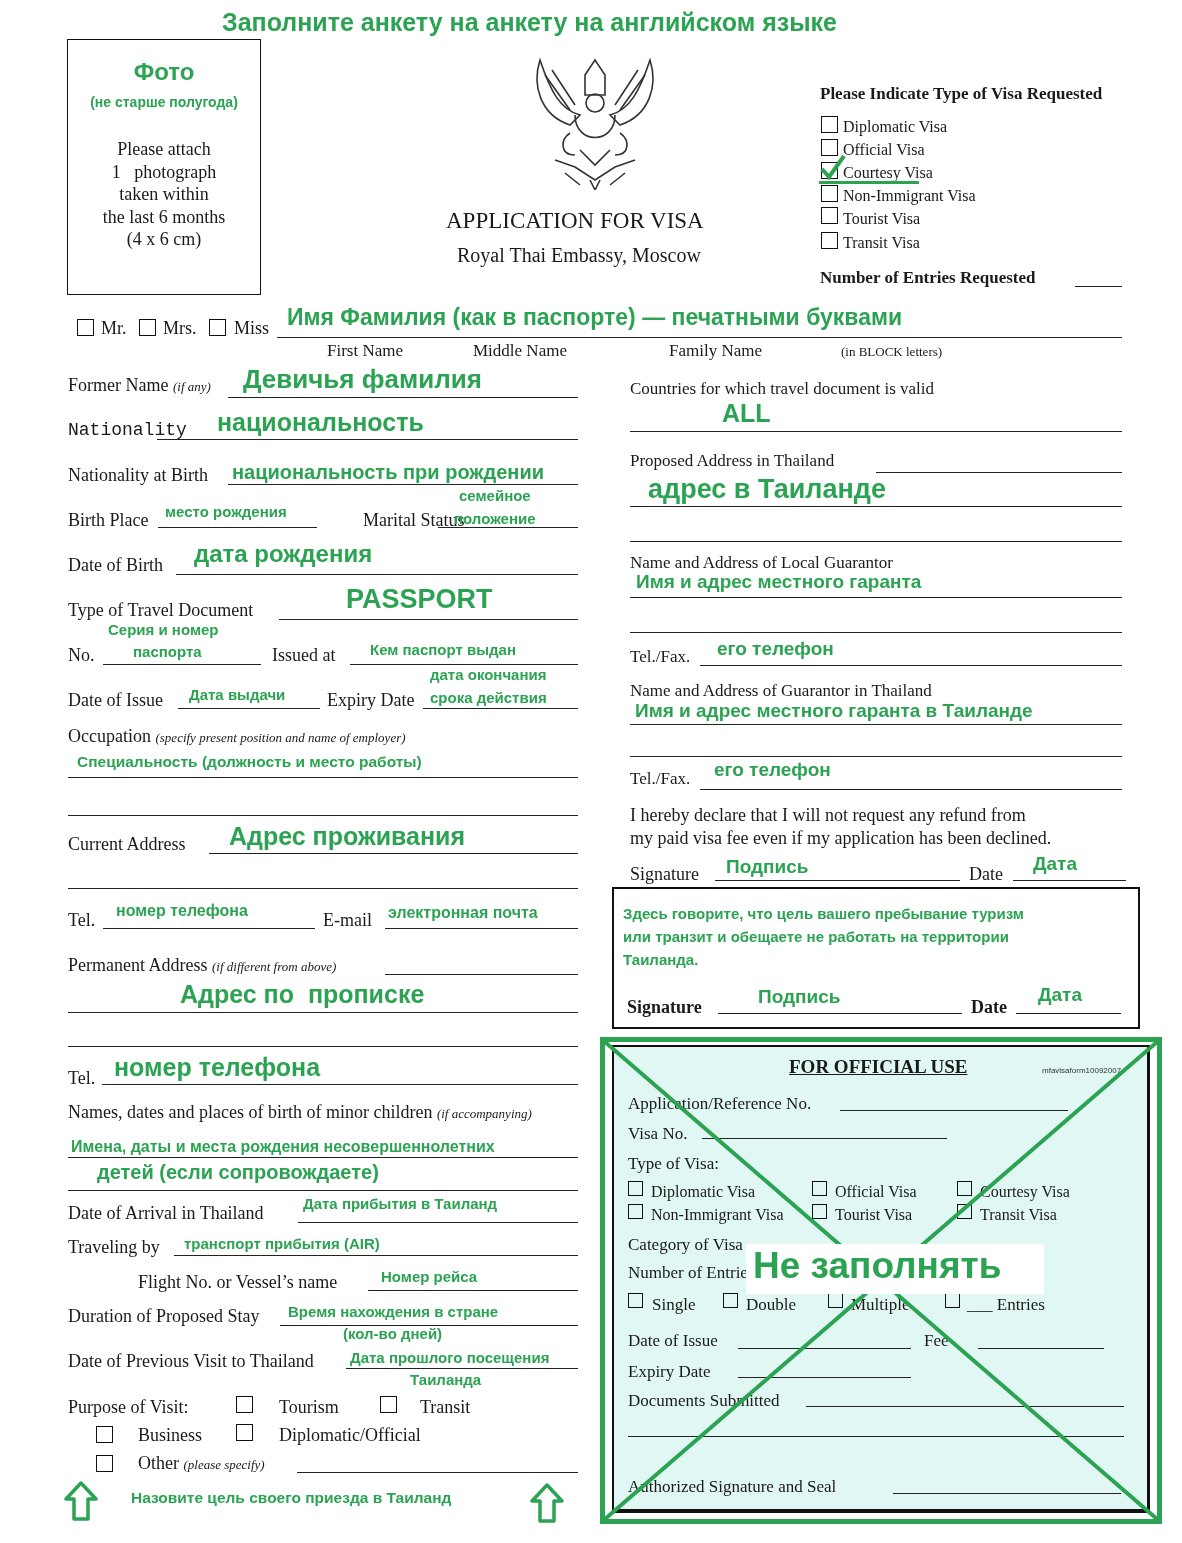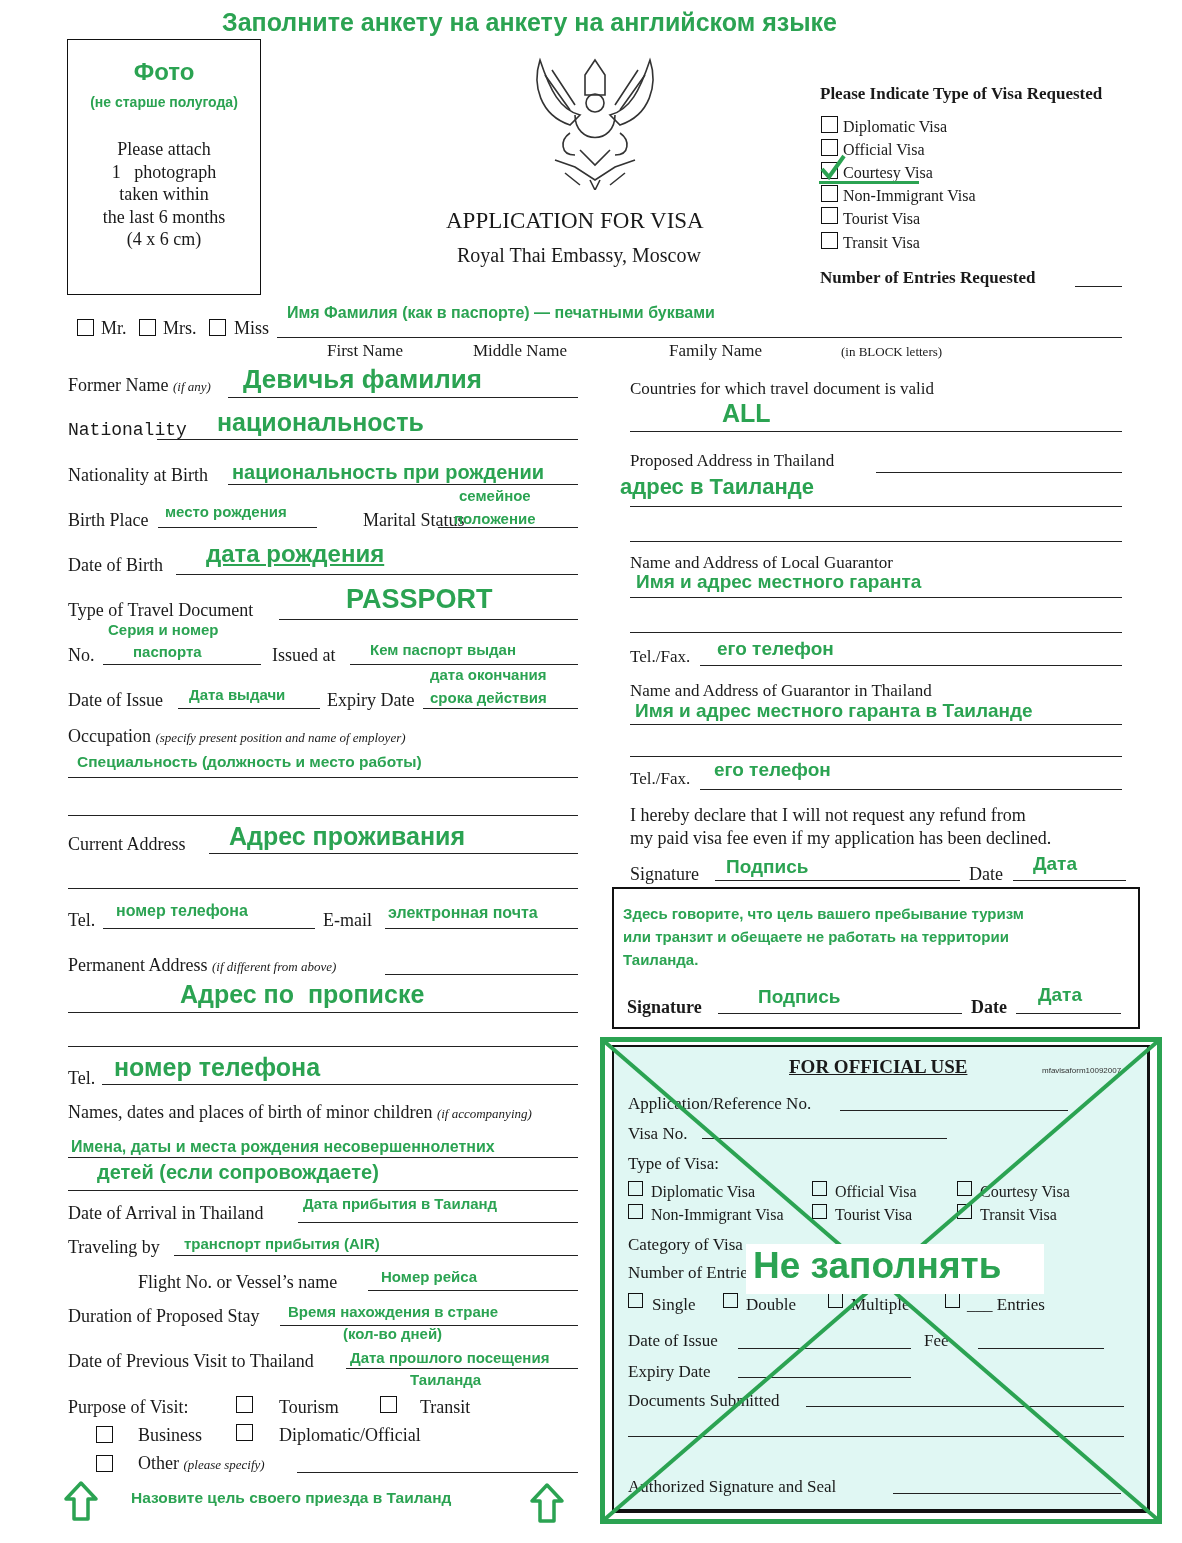--- a/index.html
+++ b/index.html
@@ -73,21 +73,21 @@
 <div class="abs serif" style="left:820px;top:268px;font-weight:bold;font-size:17px;">Number of Entries Requested</div>
 <div class="line" style="left:1075px;top:286px;width:47px;"></div>
 
 <div class="cb" style="left:77px;top:319px;width:17px;height:17px;"></div>
 <div class="abs serif" style="left:101px;top:318px;">Mr.</div>
 <div class="cb" style="left:139px;top:319px;width:17px;height:17px;"></div>
 <div class="abs serif" style="left:163px;top:318px;">Mrs.</div>
 <div class="cb" style="left:209px;top:319px;width:17px;height:17px;"></div>
 <div class="abs serif" style="left:234px;top:318px;text-align:center;">Miss</div>
 <div class="line" style="left:277px;top:337px;width:845px;"></div>
-<div class="abs g" style="left:287px;top:304px;font-size:16px;">Имя Фамилия (как в паспорте) — печатными буквами</div>
+<div class="abs g" style="left:287px;top:304px;font-size:23px;">Имя Фамилия (как в паспорте) — печатными буквами</div>
 <div class="abs serif" style="left:327px;top:341px;font-size:17px;">First Name</div>
 <div class="abs serif" style="left:473px;top:341px;font-size:17px;">Middle Name</div>
 <div class="abs serif" style="left:669px;top:341px;font-size:17px;">Family Name</div>
 <div class="abs serif" style="left:841px;top:344px;font-size:13px;">(in BLOCK letters)</div>
 
 <div class="abs serif" style="left:68px;top:375px;"><span>Former Name</span> <span class="ital">(if any)</span></div>
 <div class="line" style="left:228px;top:397px;width:350px;"></div>
 <div class="abs g" style="left:243px;top:364px;font-size:26px;">Девичья фамилия</div>
 
 <div class="abs serif" style="left:68px;top:420px;font-family:Liberation Mono, monospace;">Nationality</div>
@@ -101,21 +101,21 @@
 <div class="abs serif" style="left:68px;top:510px;">Birth Place</div>
 <div class="line" style="left:158px;top:527px;width:159px;"></div>
 <div class="abs g" style="left:165px;top:503px;font-size:15px;">место рождения</div>
 <div class="abs serif" style="left:323px;top:510px;margin-left:40px;">Marital Status</div>
 <div class="line" style="left:438px;top:527px;width:140px;"></div>
 <div class="abs g" style="left:459px;top:487px;font-size:15px;">семейное</div>
 <div class="abs g" style="left:454px;top:510px;font-size:15px;">положение</div>
 
 <div class="abs serif" style="left:68px;top:555px;">Date of Birth</div>
 <div class="line" style="left:176px;top:574px;width:402px;"></div>
-<div class="abs g" style="left:206px;top:540px;font-size:24px;text-decoration:underline;">дата рождения</div>
+<div class="abs g" style="left:194px;top:540px;font-size:24px;">дата рождения</div>
 
 <div class="abs serif" style="left:68px;top:600px;">Type of Travel Document</div>
 <div class="line" style="left:279px;top:619px;width:299px;"></div>
 <div class="abs g" style="left:346px;top:584px;font-size:27px;">PASSPORT</div>
 
 <div class="abs g" style="left:108px;top:621px;font-size:15px;">Серия и номер</div>
 <div class="abs serif" style="left:68px;top:645px;">No.</div>
 <div class="line" style="left:103px;top:664px;width:158px;"></div>
 <div class="abs g" style="left:133px;top:643px;font-size:15px;">паспорта</div>
 <div class="abs serif" style="left:272px;top:645px;">Issued at</div>
@@ -205,21 +205,21 @@
 <svg class="abs" style="left:528px;top:1482px;" width="38" height="42" viewBox="0 0 38 42">
   <path d="M19 3 L34 19 L26 19 L26 39 L12 39 L12 19 L4 19 Z" fill="none" stroke="#2ba352" stroke-width="3.5" stroke-linejoin="round"></path>
 </svg>
 
 <div class="abs serif" style="left:630px;top:379px;font-size:17px;">Countries for which travel document is valid</div>
 <div class="abs g" style="left:722px;top:399px;font-size:25px;">ALL</div>
 <div class="line" style="left:630px;top:431px;width:492px;"></div>
 
 <div class="abs serif" style="left:630px;top:451px;font-size:17px;">Proposed Address in Thailand</div>
 <div class="line" style="left:876px;top:472px;width:246px;"></div>
-<div class="abs g" style="left:620px;top:474px;font-size:22px;">адрес в Таиланде</div>
+<div class="abs g" style="left:648px;top:474px;font-size:27px;">адрес в Таиланде</div>
 <div class="line" style="left:630px;top:506px;width:492px;"></div>
 <div class="line" style="left:630px;top:541px;width:492px;"></div>
 
 <div class="abs serif" style="left:630px;top:553px;font-size:17px;">Name and Address of Local Guarantor</div>
 <div class="abs g" style="left:636px;top:571px;font-size:19px;">Имя и адрес местного гаранта</div>
 <div class="line" style="left:630px;top:597px;width:492px;"></div>
 <div class="line" style="left:630px;top:632px;width:492px;"></div>
 
 <div class="abs serif" style="left:630px;top:647px;font-size:17px;">Tel./Fax.</div>
 <div class="line" style="left:700px;top:665px;width:422px;"></div>

